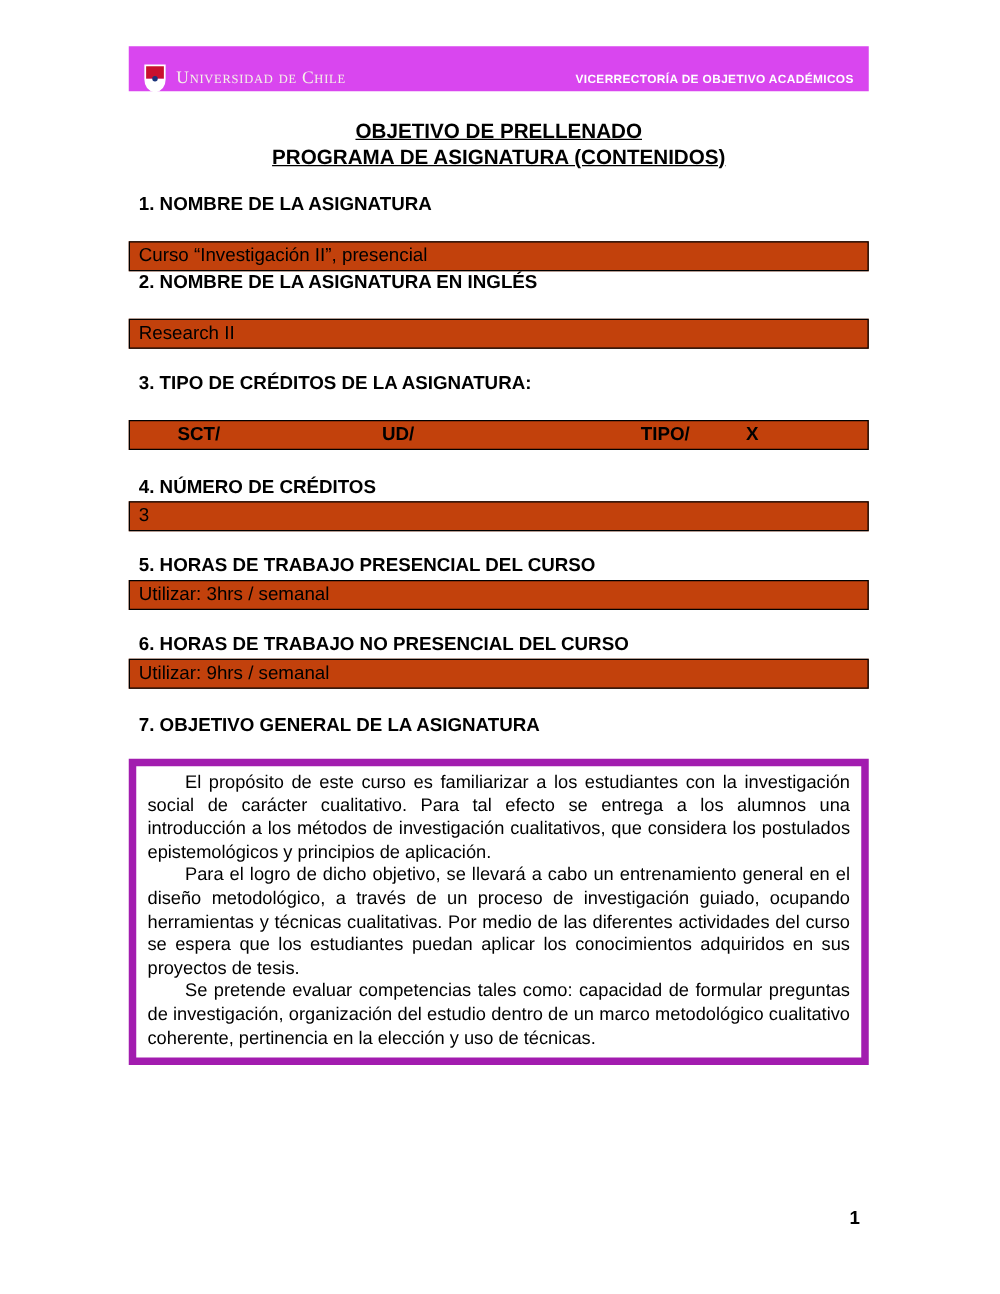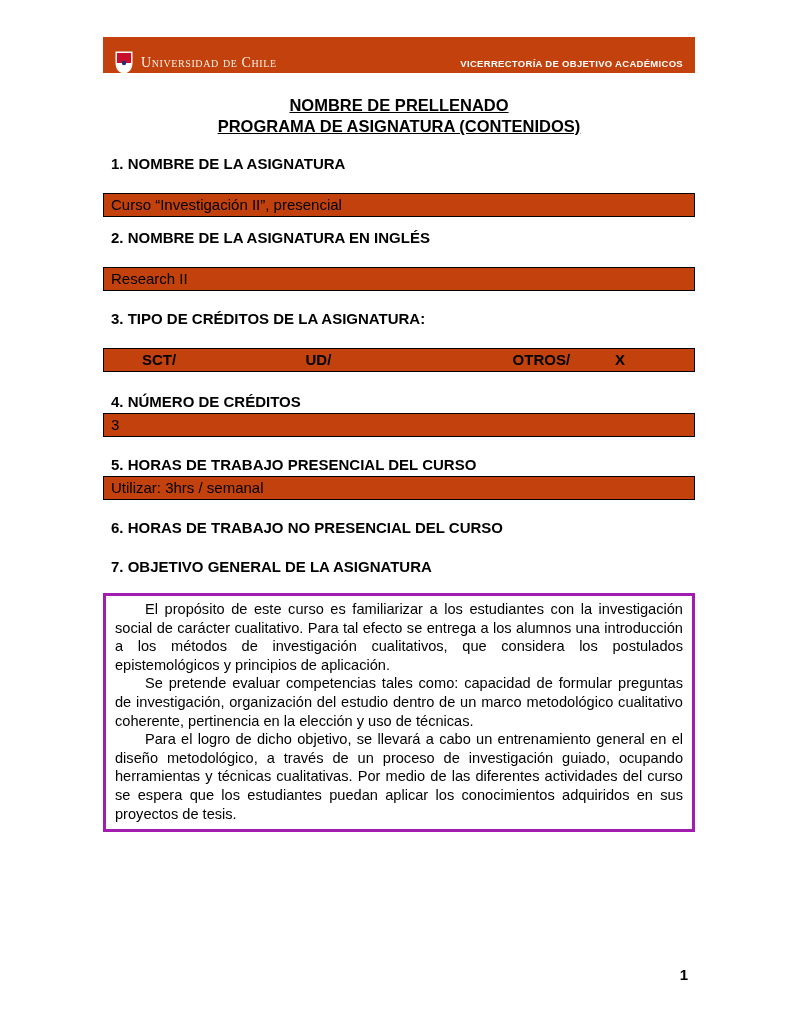--- a/index.html
+++ b/index.html
@@ -13,21 +13,21 @@
   }
   .page {
     position: relative;
     width: 800px; height: 1035px;
     padding: 37px 105px 0 103px;
     background: #fff;
   }
   
   .topbar {
     height: 36px;
-    background: #c2410c;
+    background: #d946ef;
     display: flex;
     align-items: center;
     justify-content: space-between;
     padding: 16px 12px 0 12px;
   }
   .brand { display: flex; align-items: center; gap: 8px; }
   .crest { display: flex; align-items: center; }
   .crest svg { display: block; }
   .uname {
     font-family: "Liberation Serif", serif;
@@ -64,35 +64,35 @@
     border: 1px solid #000;
     min-height: 23px;
     font-size: 15px;
     line-height: 18px;
     padding: 2px 7px;
     display: flex;
     align-items: center;
     background: #c2410c;
   }
   .mt-h1 { margin-top: 18px; }  
-  .mt-h  { margin-top: 12px; }  
+  .mt-h  { margin-top: 0; }  
   .mt-h2 { margin-top: 19px; }
   .mt-h3 { margin-top: 21px; }
   .gap-box { margin-top: 20px; } 
   .tight-box { margin-top: 2px; } 
   .obj-box-gap { margin-top: 17px; }
   
   .credits-box { font-weight: bold; padding-left: 38px; }
   .c-sct { width: 30%; }
   .c-ud  { width: 38%; }
   .c-otros { display: flex; }
   .c-x { margin-left: 45px; }
   
   .objective-box {
-    border: 3px solid #a21caf;
+    border: 6px solid #a21caf;
     padding: 4px 9px 6px 9px;
     font-size: 14.6px;
   }
   .objective-box p {
     text-align: justify;
     text-indent: 30px;
     line-height: 18.6px;
   }
   
   .page-number {
@@ -124,50 +124,51 @@
           </g>
           <path d="M1.2 1.2 h15.6 v11.3 c0 5.8 -3.8 8.7 -7.8 9.9 c-4 -1.2 -7.8 -4.1 -7.8 -9.9 Z" fill="none" stroke="#FFFFFF" stroke-width="1.4"></path>
         </svg>
       </span>
       <span class="uname">Universidad de Chile</span>
     </div>
     <div class="dept">VICERRECTORÍA DE OBJETIVO ACADÉMICOS</div>
   </header>
 
   <h1 class="doc-title">
-    <span>NOMBRE DE PRELLENADO</span><br>
+    <span>OBJETIVO DE PRELLENADO</span><br>
     <span>PROGRAMA DE ASIGNATURA (CONTENIDOS)</span>
   </h1>
 
   <h2 class="sec-heading mt-h1">1. NOMBRE DE LA ASIGNATURA</h2>
   <div class="field-box gap-box">Curso “Investigación II”, presencial</div>
 
   <h2 class="sec-heading mt-h">2. NOMBRE DE LA ASIGNATURA EN INGLÉS</h2>
   <div class="field-box gap-box">Research II</div>
 
   <h2 class="sec-heading mt-h2">3. TIPO DE CRÉDITOS DE LA ASIGNATURA:</h2>
   <div class="field-box gap-box credits-box">
     <span class="c-sct">SCT/</span>
     <span class="c-ud">UD/</span>
     <span class="c-otros">
-      <span>OTROS/</span>
+      <span>TIPO/</span>
       <span class="c-x">X</span>
     </span>
   </div>
 
   <h2 class="sec-heading mt-h3">4. NÚMERO DE CRÉDITOS</h2>
   <div class="field-box tight-box">3</div>
 
   <h2 class="sec-heading mt-h2">5. HORAS DE TRABAJO PRESENCIAL DEL CURSO</h2>
   <div class="field-box tight-box">Utilizar: 3hrs / semanal</div>
 
   <h2 class="sec-heading mt-h2">6. HORAS DE TRABAJO NO PRESENCIAL DEL CURSO</h2>
+  <div class="field-box tight-box">Utilizar: 9hrs / semanal</div>
 
   <h2 class="sec-heading mt-h3">7. OBJETIVO GENERAL DE LA ASIGNATURA</h2>
   <div class="objective-box obj-box-gap">
     <p>El propósito de este curso es familiarizar a los estudiantes con la investigación social de carácter cualitativo. Para tal efecto se entrega a los alumnos una introducción a los métodos de investigación cualitativos, que considera los postulados epistemológicos y principios de aplicación.</p>
+    <p>Para el logro de dicho objetivo, se llevará a cabo un entrenamiento general en el diseño metodológico, a través de un proceso de investigación guiado, ocupando herramientas y técnicas cualitativas. Por medio de las diferentes actividades del curso se espera que los estudiantes puedan aplicar los conocimientos adquiridos en sus proyectos de tesis.</p>
     <p>Se pretende evaluar competencias tales como: capacidad de formular preguntas de investigación, organización del estudio dentro de un marco metodológico cualitativo coherente, pertinencia en la elección y uso de técnicas.</p>
-    <p>Para el logro de dicho objetivo, se llevará a cabo un entrenamiento general en el diseño metodológico, a través de un proceso de investigación guiado, ocupando herramientas y técnicas cualitativas. Por medio de las diferentes actividades del curso se espera que los estudiantes puedan aplicar los conocimientos adquiridos en sus proyectos de tesis.</p>
   </div>
 
   <div class="page-number">1</div>
 
 </div>
 
 </body></html>

